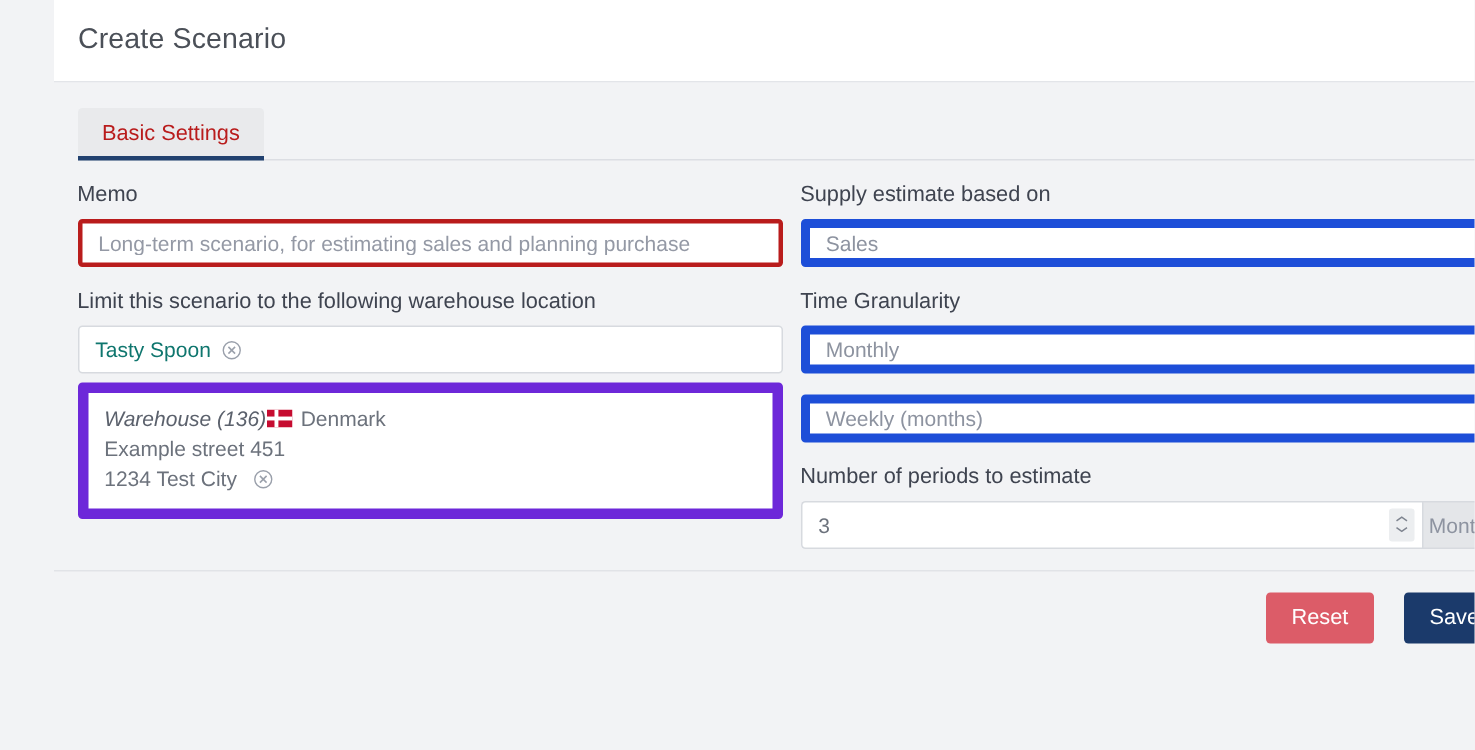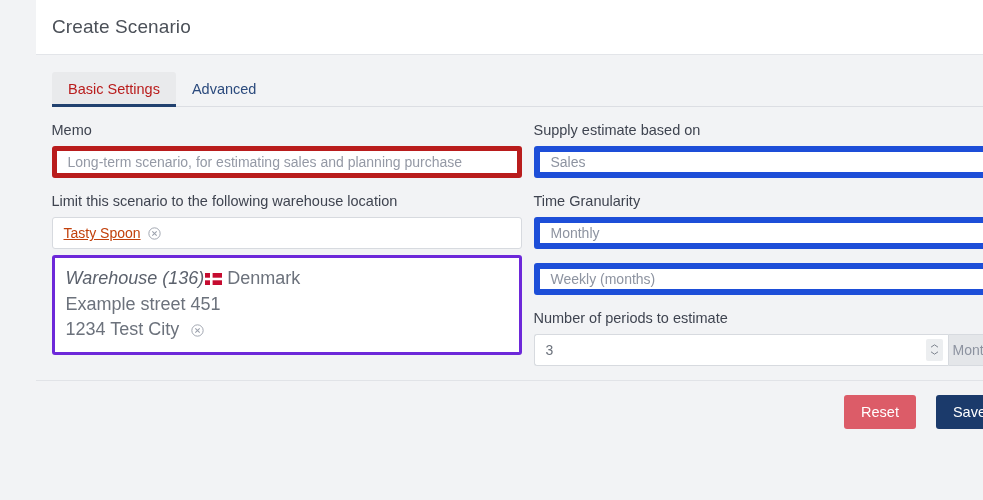--- a/index.html
+++ b/index.html
@@ -134,21 +134,21 @@
     font-size: 14.5px;
     color: #3f4450;
     margin-bottom: 6px;
     line-height: 1.3;
   }
 
   .text-input {
     width: 100%;
     height: 32px;
     box-sizing: border-box;
-    border: 5px solid #b91c1c;
+    border: 3px solid #b91c1c;
     border-radius: 3px;
     background: #ffffff;
     padding: 0 11px;
     font-size: 14px;
     color: #3c4257;
     font-family: "Liberation Sans", sans-serif;
     outline: none;
   }
   .text-input::placeholder { color: #9499a5; opacity: 1; }
 
@@ -160,42 +160,42 @@
     border: 1px solid #d7dadf;
     border-radius: 3px;
     background: #ffffff;
     padding: 5px 11px;
     display: flex;
     align-items: center;
     font-size: 14px;
     color: #8d93a0;
     cursor: text;
   }
-  .token-label { color: #c2410c; text-decoration: underline; }
+  .token-label { color: #0f766e; }
   .xcircle {
     display: inline-block;
     width: 13px;
     height: 13px;
     margin-left: 7px;
     position: relative;
     vertical-align: -2px;
     cursor: pointer;
     flex: 0 0 auto;
   }
 
   .address-box {
     width: 100%;
     box-sizing: border-box;
-    border: 3px solid #6d28d9;
+    border: 7px solid #6d28d9;
     border-radius: 3px;
     background: #ffffff;
     padding: 8px 11px 9px 11px;
     margin-top: 6px;
     line-height: 1.42;
-    font-size: 18px;
+    font-size: 14px;
     color: #6c727c;
   }
   .wh-name {
     font-style: italic;
     color: #5b616c;
   }
   .flag {
     display: inline-block;
     width: 17px;
     height: 12px;
@@ -318,23 +318,20 @@
     <button class="close-btn">✕</button>
   </div>
 
   <div class="tabs-wrap">
     <div class="tabs">
 
       <button class="tab active">
         <span>Basic Settings</span>
       </button>
 
-      <button class="tab">
-        <span>Advanced</span>
-      </button>
 
 
     </div>
   </div>
 
   <div class="modal-body">
 
     <div class="col">
 
       <div class="field">

